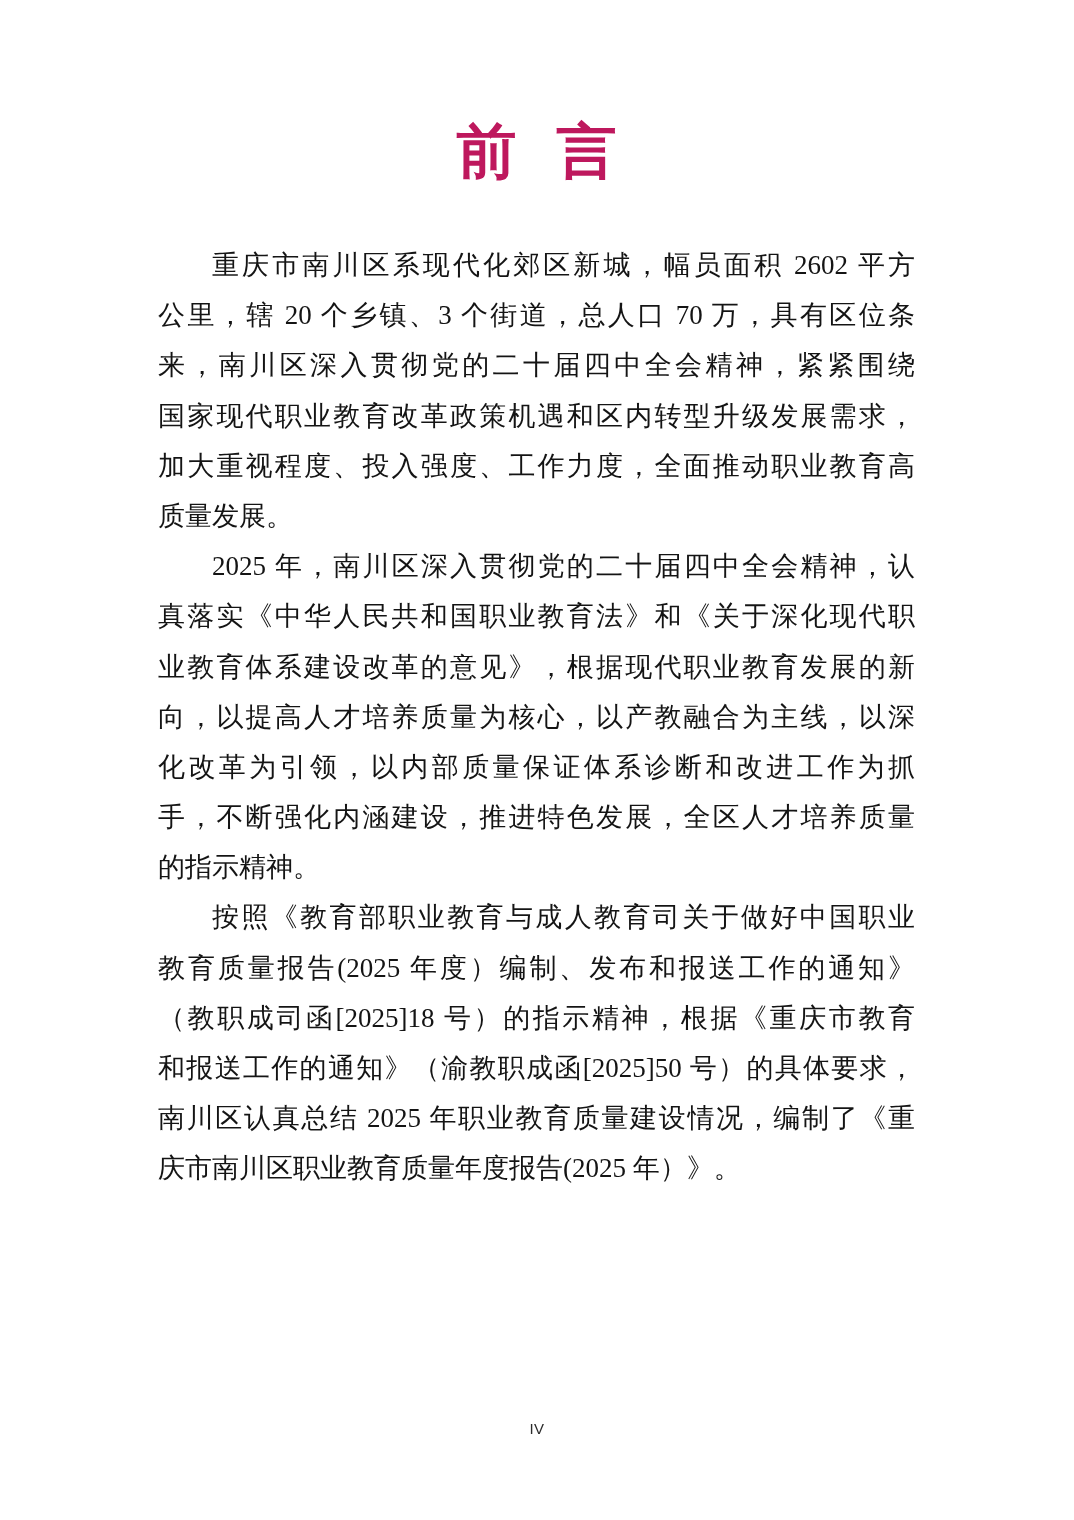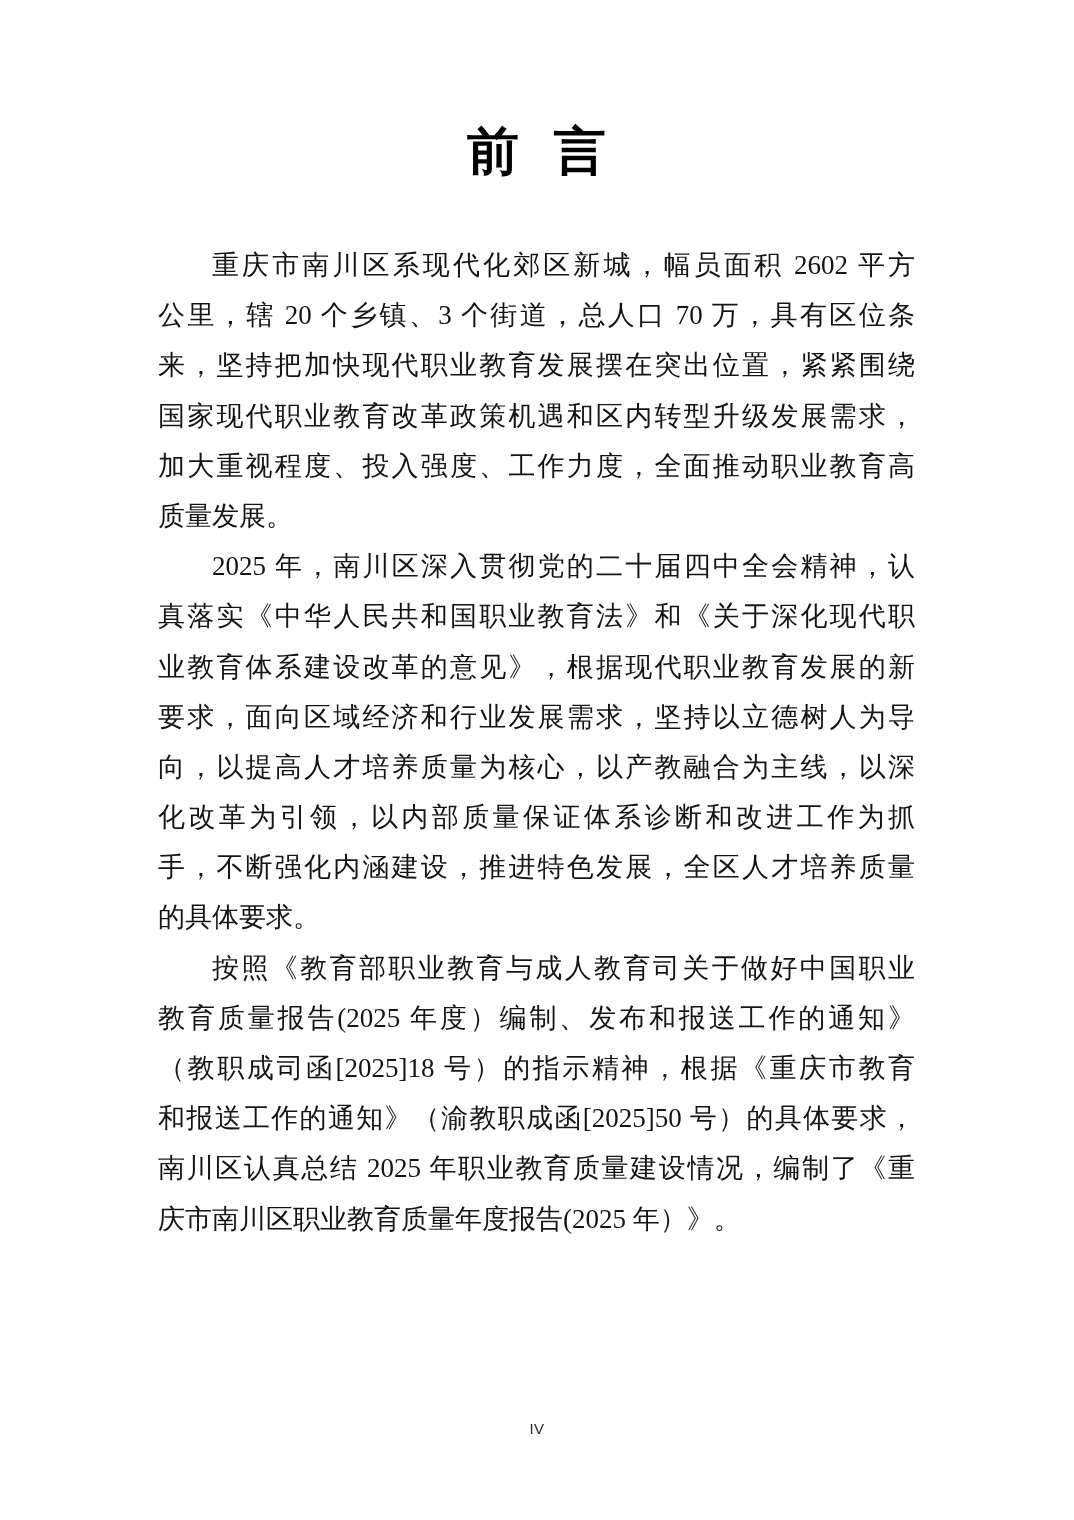--- a/index.html
+++ b/index.html
@@ -16,26 +16,26 @@
     color: #141414;
     overflow: hidden;
   }
   .title {
     position: absolute;
     top: 122px;
     left: 0;
     width: 100%;
     margin: 0;
     text-align: center;
-    font-size: 52px;
+    font-size: 60px;
     font-weight: bold;
     line-height: 60px;
     letter-spacing: 1px;
     word-spacing: 0.38em;
-    color: #000000;
+    color: #be185d;
   }
   .content {
     position: absolute;
     top: 240px;
     left: 158px;
     width: 757px;
   }
   .line {
     height: 50.2px;
     line-height: 50.2px;
@@ -66,32 +66,31 @@
 </style>
 </head>
 <body>
 
 <div class="page">
   <h1 class="title">前 言</h1>
 
   <div class="content" id="content">
       <div class="line first">重庆市南川区系现代化郊区新城，幅员面积 2602 平方</div>
       <div class="line">公里，辖 20 个乡镇、3 个街道，总人口 70 万，具有区位条</div>
-      <div class="line">来，坚持把加快现代职业教育发展摆在突出位置，紧紧围绕</div>
+      <div class="line">来，南川区深入贯彻党的二十届四中全会精神，紧紧围绕</div>
       <div class="line">国家现代职业教育改革政策机遇和区内转型升级发展需求，</div>
       <div class="line">加大重视程度、投入强度、工作力度，全面推动职业教育高</div>
       <div class="line last">质量发展。</div>
       <div class="line first">2025 年，南川区深入贯彻党的二十届四中全会精神，认</div>
       <div class="line">真落实《中华人民共和国职业教育法》和《关于深化现代职</div>
       <div class="line">业教育体系建设改革的意见》，根据现代职业教育发展的新</div>
-      <div class="line">要求，面向区域经济和行业发展需求，坚持以立德树人为导</div>
       <div class="line">向，以提高人才培养质量为核心，以产教融合为主线，以深</div>
       <div class="line">化改革为引领，以内部质量保证体系诊断和改进工作为抓</div>
       <div class="line">手，不断强化内涵建设，推进特色发展，全区人才培养质量</div>
-      <div class="line last">的具体要求。</div>
+      <div class="line last">的指示精神。</div>
       <div class="line first">按照《教育部职业教育与成人教育司关于做好中国职业</div>
       <div class="line">教育质量报告(2025 年度）编制、发布和报送工作的通知》</div>
       <div class="line">（教职成司函[2025]18 号）的指示精神，根据《重庆市教育</div>
       <div class="line">和报送工作的通知》（渝教职成函[2025]50 号）的具体要求，</div>
       <div class="line">南川区认真总结 2025 年职业教育质量建设情况，编制了《重</div>
       <div class="line last">庆市南川区职业教育质量年度报告(2025 年）》。</div>
     </div>
 
   <div class="page-number">IV</div>
 </div>

